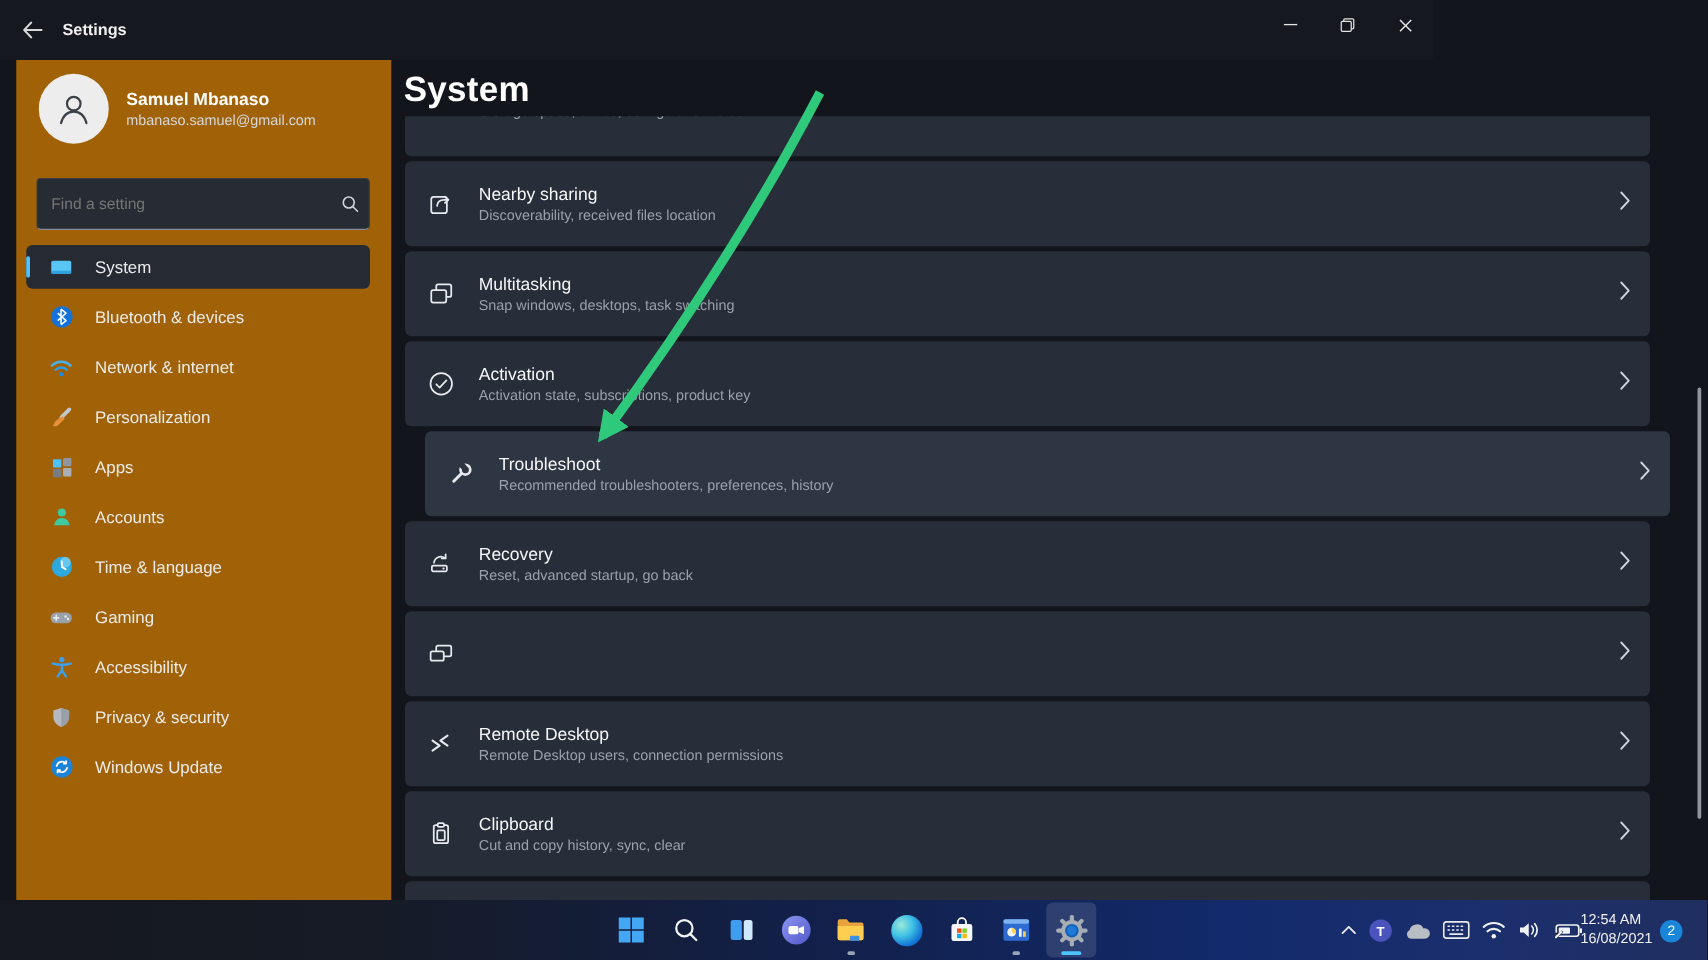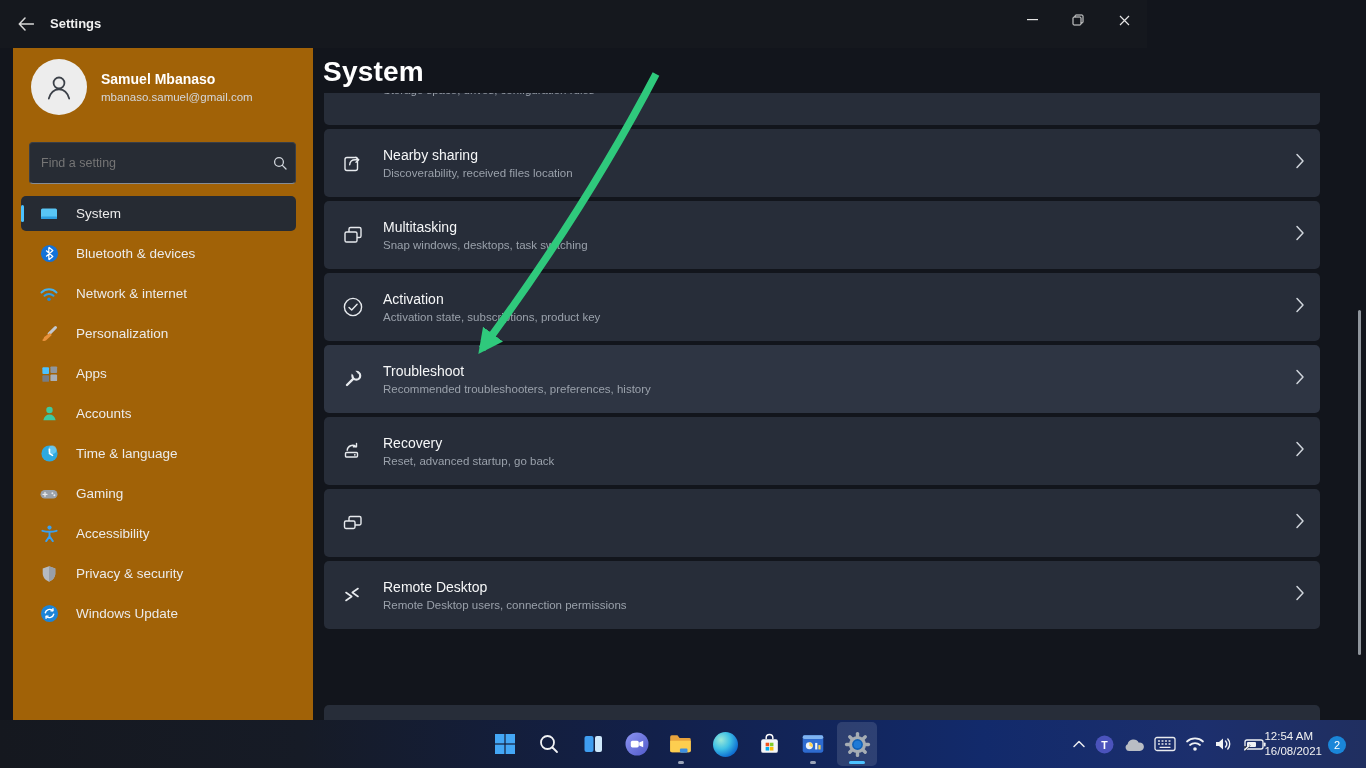--- a/index.html
+++ b/index.html
@@ -24,21 +24,21 @@
   .searchbox .mag { width:30px; display:flex; justify-content:center; }
   .nav-item { position:absolute; left:8px; width:275px; height:35px; border-radius:5px; display:flex; align-items:center; padding-left:18px; cursor:default; }
   .nav-item.selected { background:#262b33; }
   .nav-item.selected::before { content:""; position:absolute; left:0; top:9px; width:3px; height:17px; border-radius:2px; background:#4cc2ff; }
   .nav-icon { width:20px; height:20px; display:flex; align-items:center; justify-content:center; }
   .nav-label { margin-left:17px; font-size:13.5px; color:#ebebeb; }
 
   
   .page-title { position:absolute; left:323px; top:56px; font-size:28px; font-weight:700; color:#ffffff; letter-spacing:.2px; }
   .card { position:absolute; left:324px; width:996px; height:68px; background:#272d39; border-radius:5px; display:flex; align-items:center; }
-  .card.hl { background:#2e3543; }
+  .card.hl { background:#2e3543;margin-left:16px; }
   .card .row-icon { width:24px; height:24px; margin-left:17px; display:flex; align-items:center; justify-content:center; color:#e7eaee; }
   .card .row-text { margin-left:18px; }
   .row-title { font-size:14px; color:#f6f7f8; }
   .row-sub { font-size:11.5px; color:#9aa1ab; margin-top:4px; }
   .row-chevron { position:absolute; right:14px; top:50%; transform:translateY(-50%); color:#cfd4db; }
   .partial-top { position:absolute; left:324px; top:93px; width:996px; height:32px; background:#272d39; border-radius:0 0 5px 5px; overflow:hidden; }
   .partial-top .clip { position:absolute; left:59px; top:-9px; font-size:11.5px; color:#9aa1ab; }
   .partial-bottom { position:absolute; left:324px; top:705px; width:996px; height:15px; background:#272d39; border-radius:5px 5px 0 0; }
   .scroll-thumb { position:absolute; left:1358px; top:310px; width:3px; height:345px; border-radius:2px; background:#8f959c; }
 
@@ -329,20 +329,36 @@
       </span>
     <div class="row-text">
         <div class="row-title">Remote Desktop</div>
         <div class="row-sub">Remote Desktop users, connection permissions</div>
       </div>
     <span class="row-chevron"><svg width="12" height="18" viewBox="0 0 12 18">
           <path d="M3 2.5l6 6.5-6 6.5" stroke="currentColor" stroke-width="1.5" fill="none" stroke-linecap="round" stroke-linejoin="round"></path>
         </svg></span>
   </div>
 
+  <div class="card" style="top:633px">
+    <span class="row-icon">
+        <svg width="24" height="24" viewBox="0 0 24 24" fill="none" stroke="currentColor" stroke-width="1.4" stroke-linejoin="round">
+          <rect x="6" y="5" width="11.5" height="14.5" rx="1.6"></rect>
+          <rect x="9.2" y="3.5" width="5" height="3" rx="1" fill="#272d39"></rect>
+          <rect x="8.8" y="9.3" width="6" height="7.8" rx="1"></rect>
+        </svg>
+      </span>
+    <div class="row-text">
+        <div class="row-title">Clipboard</div>
+        <div class="row-sub">Cut and copy history, sync, clear</div>
+      </div>
+    <span class="row-chevron"><svg width="12" height="18" viewBox="0 0 12 18">
+          <path d="M3 2.5l6 6.5-6 6.5" stroke="currentColor" stroke-width="1.5" fill="none" stroke-linecap="round" stroke-linejoin="round"></path>
+        </svg></span>
+  </div>
 
   <div class="partial-bottom"></div>
   <div class="scroll-thumb"></div>
 
   <svg id="arrow-overlay">
     <defs>
       <marker id="ah" viewBox="0 0 10 10" refX="7.5" refY="5" markerWidth="3.3" markerHeight="3.3" orient="auto-start-reverse">
         <path d="M0 0L10 5L0 10z" fill="#2fc97c"></path>
       </marker>
     </defs>

